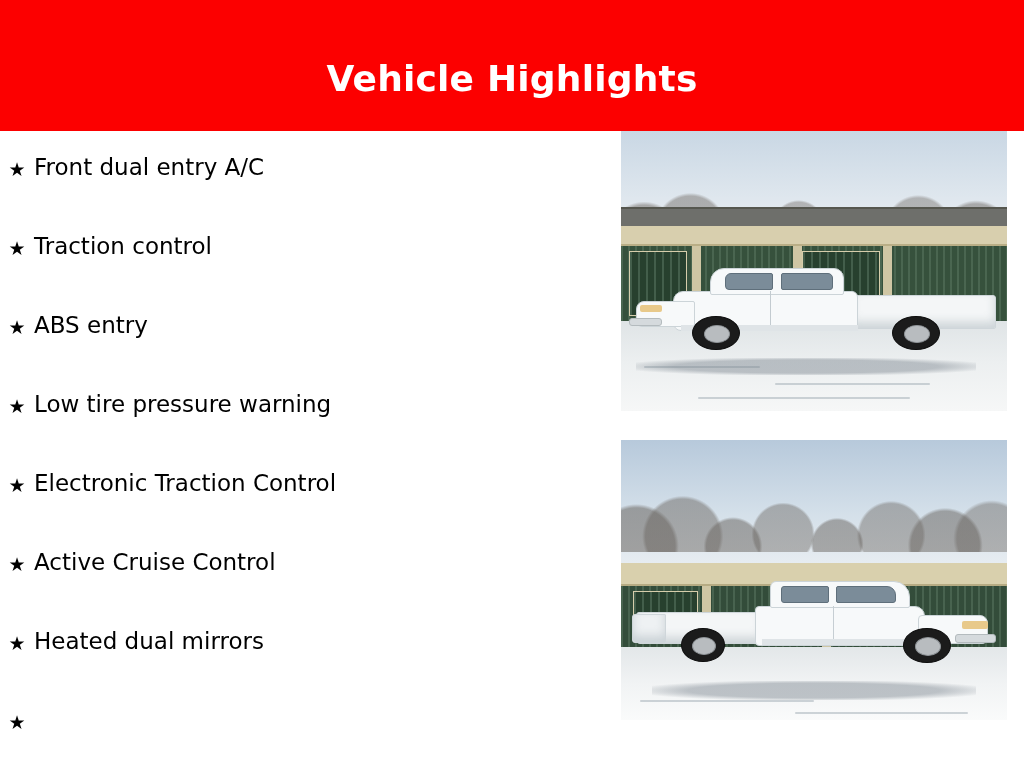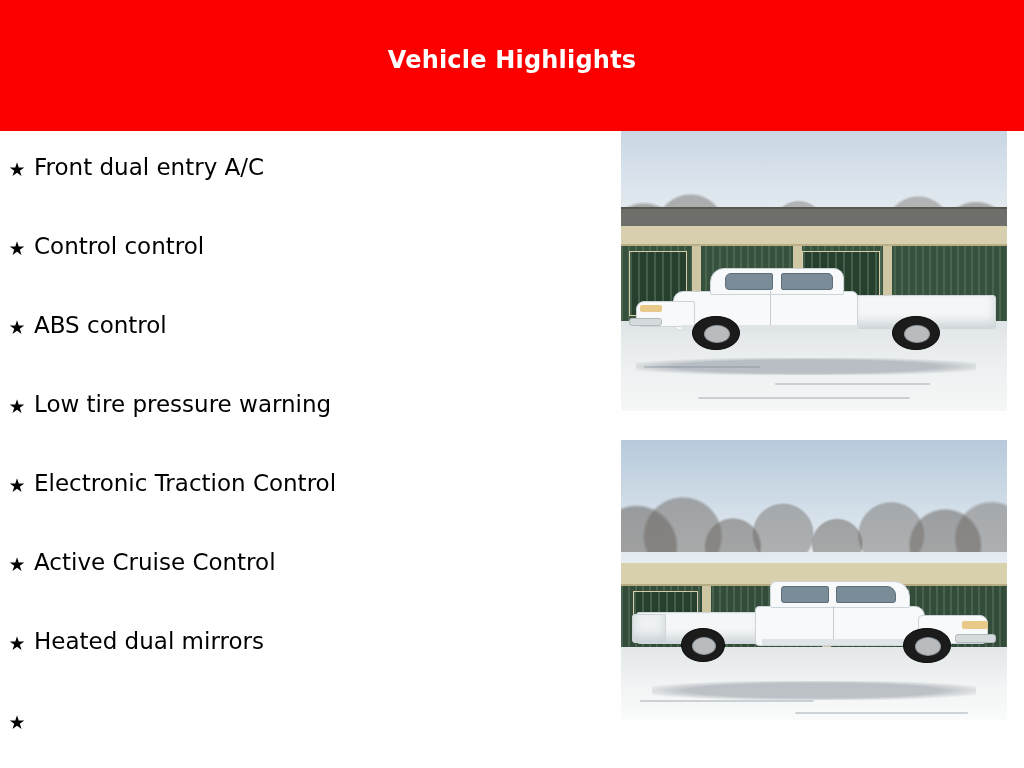--- a/index.html
+++ b/index.html
@@ -24,25 +24,25 @@
     position: absolute;
     left: 0;
     top: 0;
     width: 1024px;
     height: 131px;
     background: #fc0000;
   }
   .header-title {
     position: absolute;
     left: 0;
-    top: 46px;
+    top: 58px;
     width: 1024px;
     text-align: center;
     color: #ffffff;
-    font-size: 24px;
+    font-size: 36px;
     font-weight: bold;
     letter-spacing: 0.2px;
   }
   .content {
     position: absolute;
     left: 0;
     top: 131px;
     width: 1024px;
     height: 637px;
   }
@@ -229,26 +229,26 @@
 
     <div class="highlights">
 
       <div class="highlight-row">
         <span class="bullet-star">★</span>
         <span class="highlight-label">Front dual entry A/C</span>
       </div>
 
       <div class="highlight-row">
         <span class="bullet-star">★</span>
-        <span class="highlight-label">Control control</span>
-      </div>
-
-      <div class="highlight-row">
-        <span class="bullet-star">★</span>
-        <span class="highlight-label">ABS control</span>
+        <span class="highlight-label">Traction control</span>
+      </div>
+
+      <div class="highlight-row">
+        <span class="bullet-star">★</span>
+        <span class="highlight-label">ABS entry</span>
       </div>
 
       <div class="highlight-row">
         <span class="bullet-star">★</span>
         <span class="highlight-label">Low tire pressure warning</span>
       </div>
 
       <div class="highlight-row">
         <span class="bullet-star">★</span>
         <span class="highlight-label">Electronic Traction Control</span>

